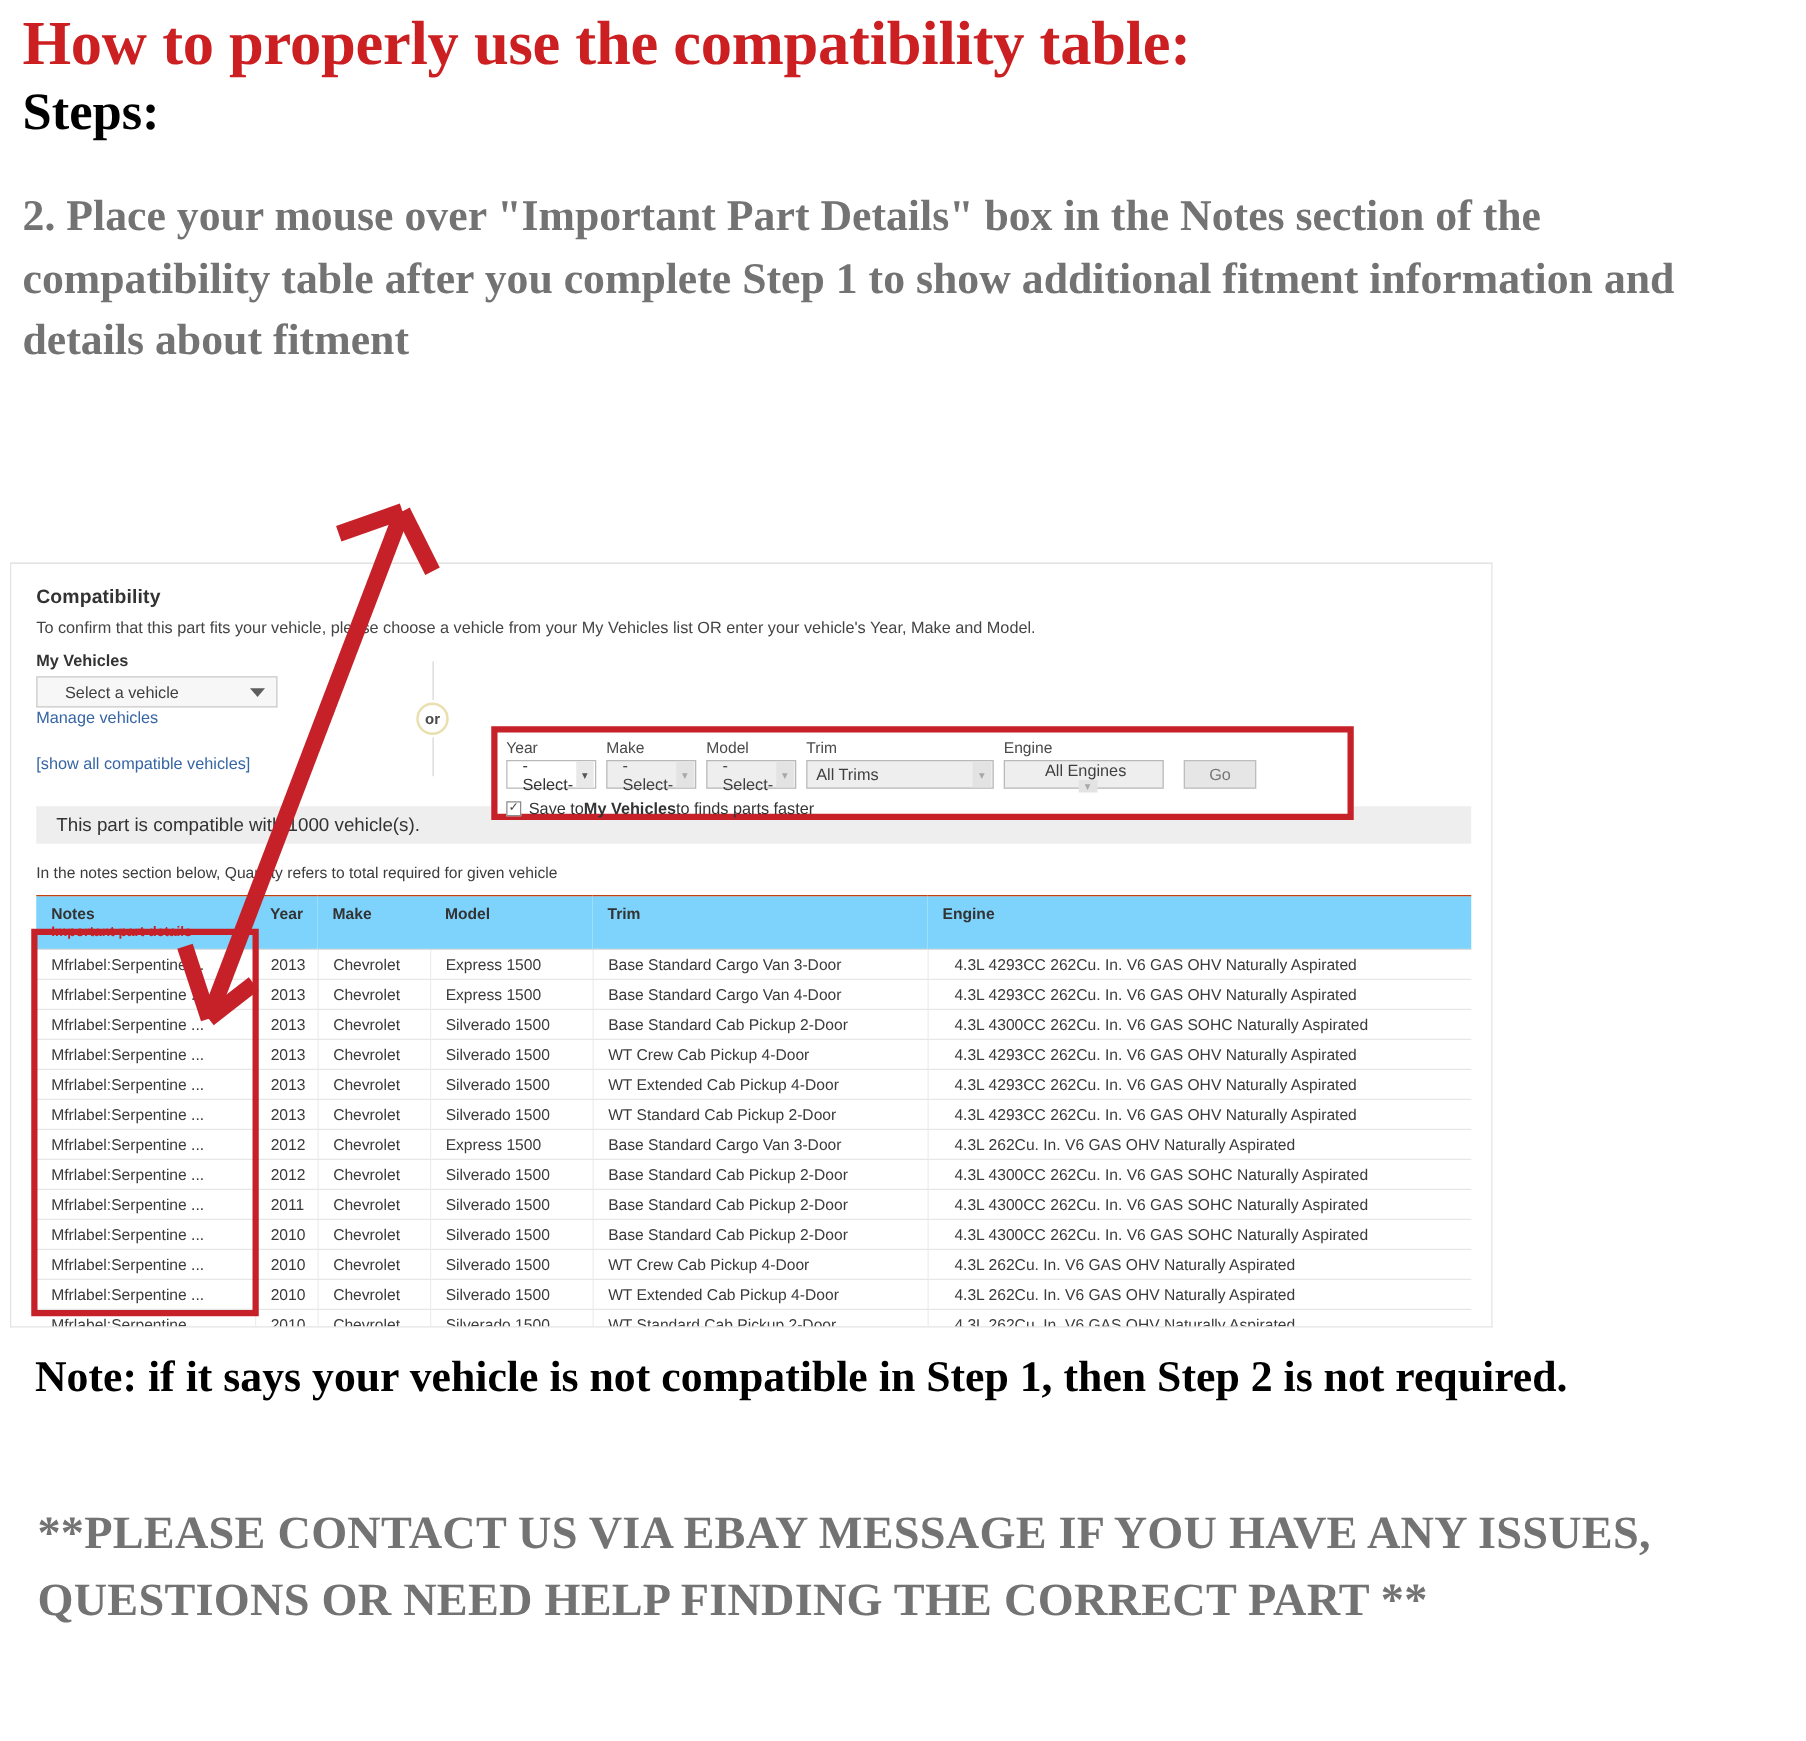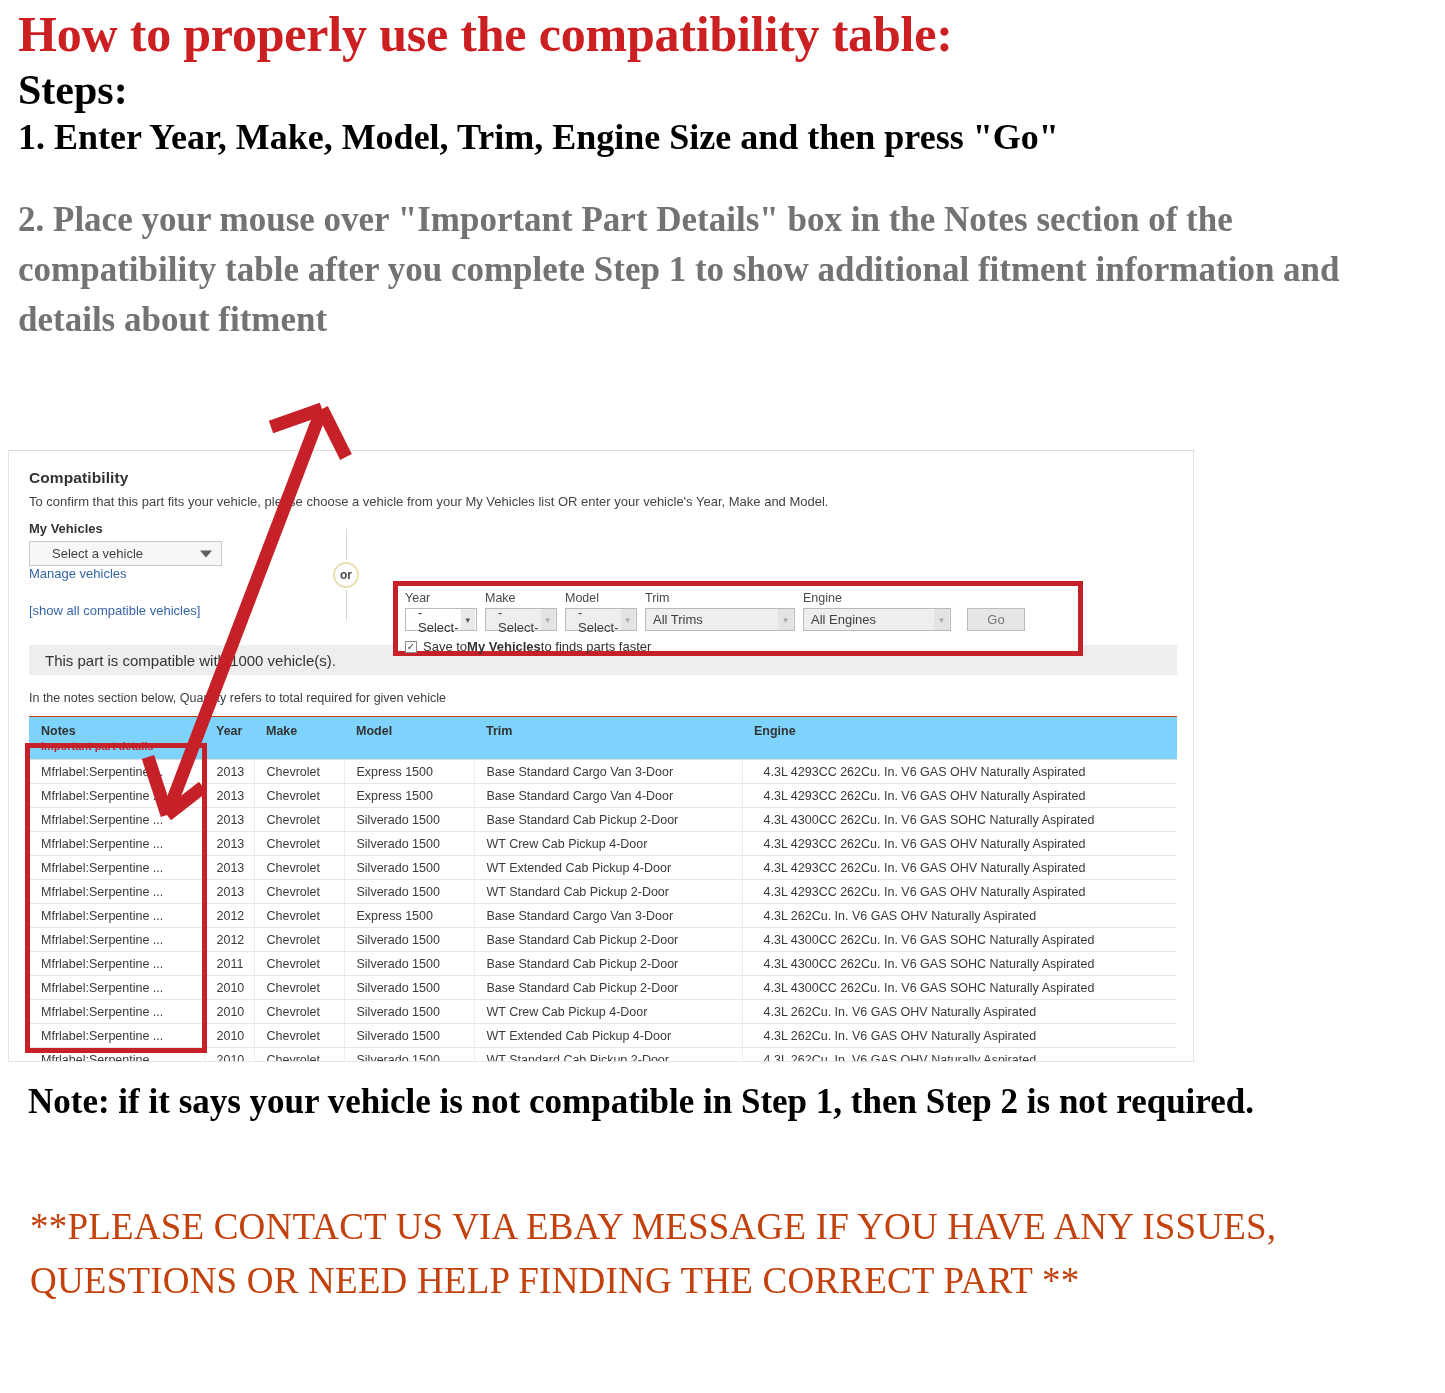--- a/index.html
+++ b/index.html
@@ -172,21 +172,21 @@
     border: 1px solid #b9b9b9;
     background: #eeeeee;
     display: flex; align-items: center; justify-content: space-between;
     padding: 0 4px 0 7px;
     font-size: 13px;
     color: #3f3f3f;
   }
   .dd.enabled { background: #ffffff; color: #333333; }
   .dd.enabled .dd-arrow { color: #555; }
   .dd.wide { width: 150px; }
-  .dd.wide2 { width: 148px; }
+  .dd.wide2 { width: 128px; flex-direction: column; }
   .dd-sm { width: 72px; padding-left: 12px; }
   .dd-arrow {
     font-size: 9px; color: #a8a8a8;
     background: #e3e3e3;
     width: 15px; height: 21px;
     display: flex; align-items: center; justify-content: center;
     margin-right: -3px;
   }
   .dd.enabled .dd-arrow { background: #e9e9e9; }
   .go-btn {
@@ -301,34 +301,33 @@
     font-weight: bold;
     font-size: 35px;
     line-height: 1.45;
     color: #000000;
   }
   .contact-block {
     position: absolute;
     left: 30px; top: 1200px;
     width: 1390px;
     font-family: "Liberation Serif", serif;
-    font-weight: normal;
+    font-weight: bold;
     font-size: 37px;
     line-height: 1.47;
-    color: #c2410c;
+    color: #737373;
     letter-spacing: 0.2px;
   }
 </style>
 </head>
 <body>
 
 <div class="headline-block">
   <h1 class="main-title">How to properly use the compatibility table:</h1>
   <div class="steps-label">Steps:</div>
-  <div class="step-line">1. Enter Year, Make, Model, Trim, Engine Size and then press "Go"</div>
   <div class="step-para">2. Place your mouse over "Important Part Details" box in the Notes section of the compatibility table after you complete Step 1 to show additional fitment information and details about fitment</div>
 </div>
 
 <div class="compat-panel">
 
   <div class="compat-title">Compatibility</div>
   <div class="compat-sub">To confirm that this part fits your vehicle, please choose a vehicle from your My Vehicles list OR enter your vehicle's Year, Make and Model.</div>
 
   <div class="selector-row">
 

